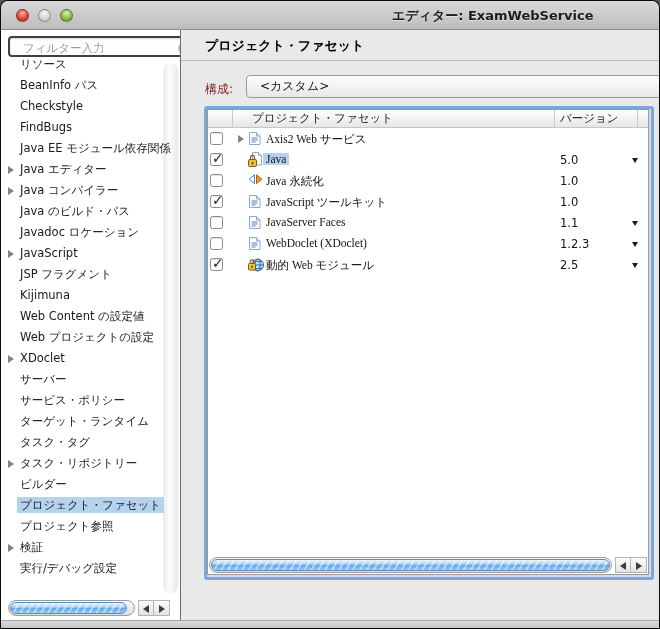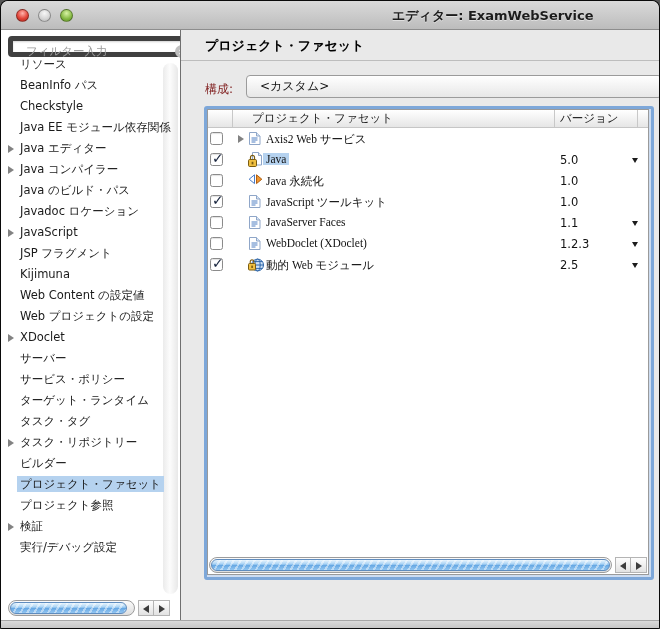--- a/index.html
+++ b/index.html
@@ -23,21 +23,21 @@
 
   
   .sidebar{position:absolute;left:0;top:29px;width:180px;height:590px;background:#fff;
            border-right:1px solid #6f6f6f;overflow:hidden;}
   .main{position:absolute;left:180px;top:29px;width:478px;height:590px;background:#e9e9e9;overflow:hidden;}
   .bottom-line{position:absolute;left:0;top:619px;width:658px;height:1px;background:#a6a6a6;}
   .bottom-strip{position:absolute;left:0;top:620px;width:658px;height:7px;
                 background:linear-gradient(#dadada,#c6c6c6);}
 
   
-  .filter{position:absolute;left:7px;top:6px;width:189px;height:21px;border:5px solid #404040;
+  .filter{position:absolute;left:7px;top:6px;width:189px;height:21px;border:2px solid #404040;
           border-radius:4px;background:#fff;box-shadow:inset 0 1px 2px rgba(0,0,0,.18);}
   .filter input{position:absolute;left:11px;top:2px;width:128px;height:16px;border:none;outline:none;
                 background:transparent;font-size:11.5px;color:#333;}
   .filter input::placeholder{color:#9a9a9a;opacity:1;}
   .filter-clear{position:absolute;right:4px;top:4px;width:13px;height:13px;border-radius:50%;
                 background:#bfbfbf;}
   .filter-clear::before,.filter-clear::after{content:"";position:absolute;left:6px;top:3.5px;
                 width:1.6px;height:6px;background:#fff;}
   .filter-clear::before{transform:rotate(45deg);}
   .filter-clear::after{transform:rotate(-45deg);}
@@ -136,20 +136,24 @@
   <li class="tree-item">
     
     <span class="lbl">BeanInfo パス</span>
   </li>
 
   <li class="tree-item">
     
     <span class="lbl">Checkstyle</span>
   </li>
 
+  <li class="tree-item">
+    
+    <span class="lbl">FindBugs</span>
+  </li>
 
   <li class="tree-item">
     
     <span class="lbl">Java EE モジュール依存関係</span>
   </li>
 
   <li class="tree-item">
     <span class="tri-side"></span>
     <span class="lbl">Java エディター</span>
   </li>

